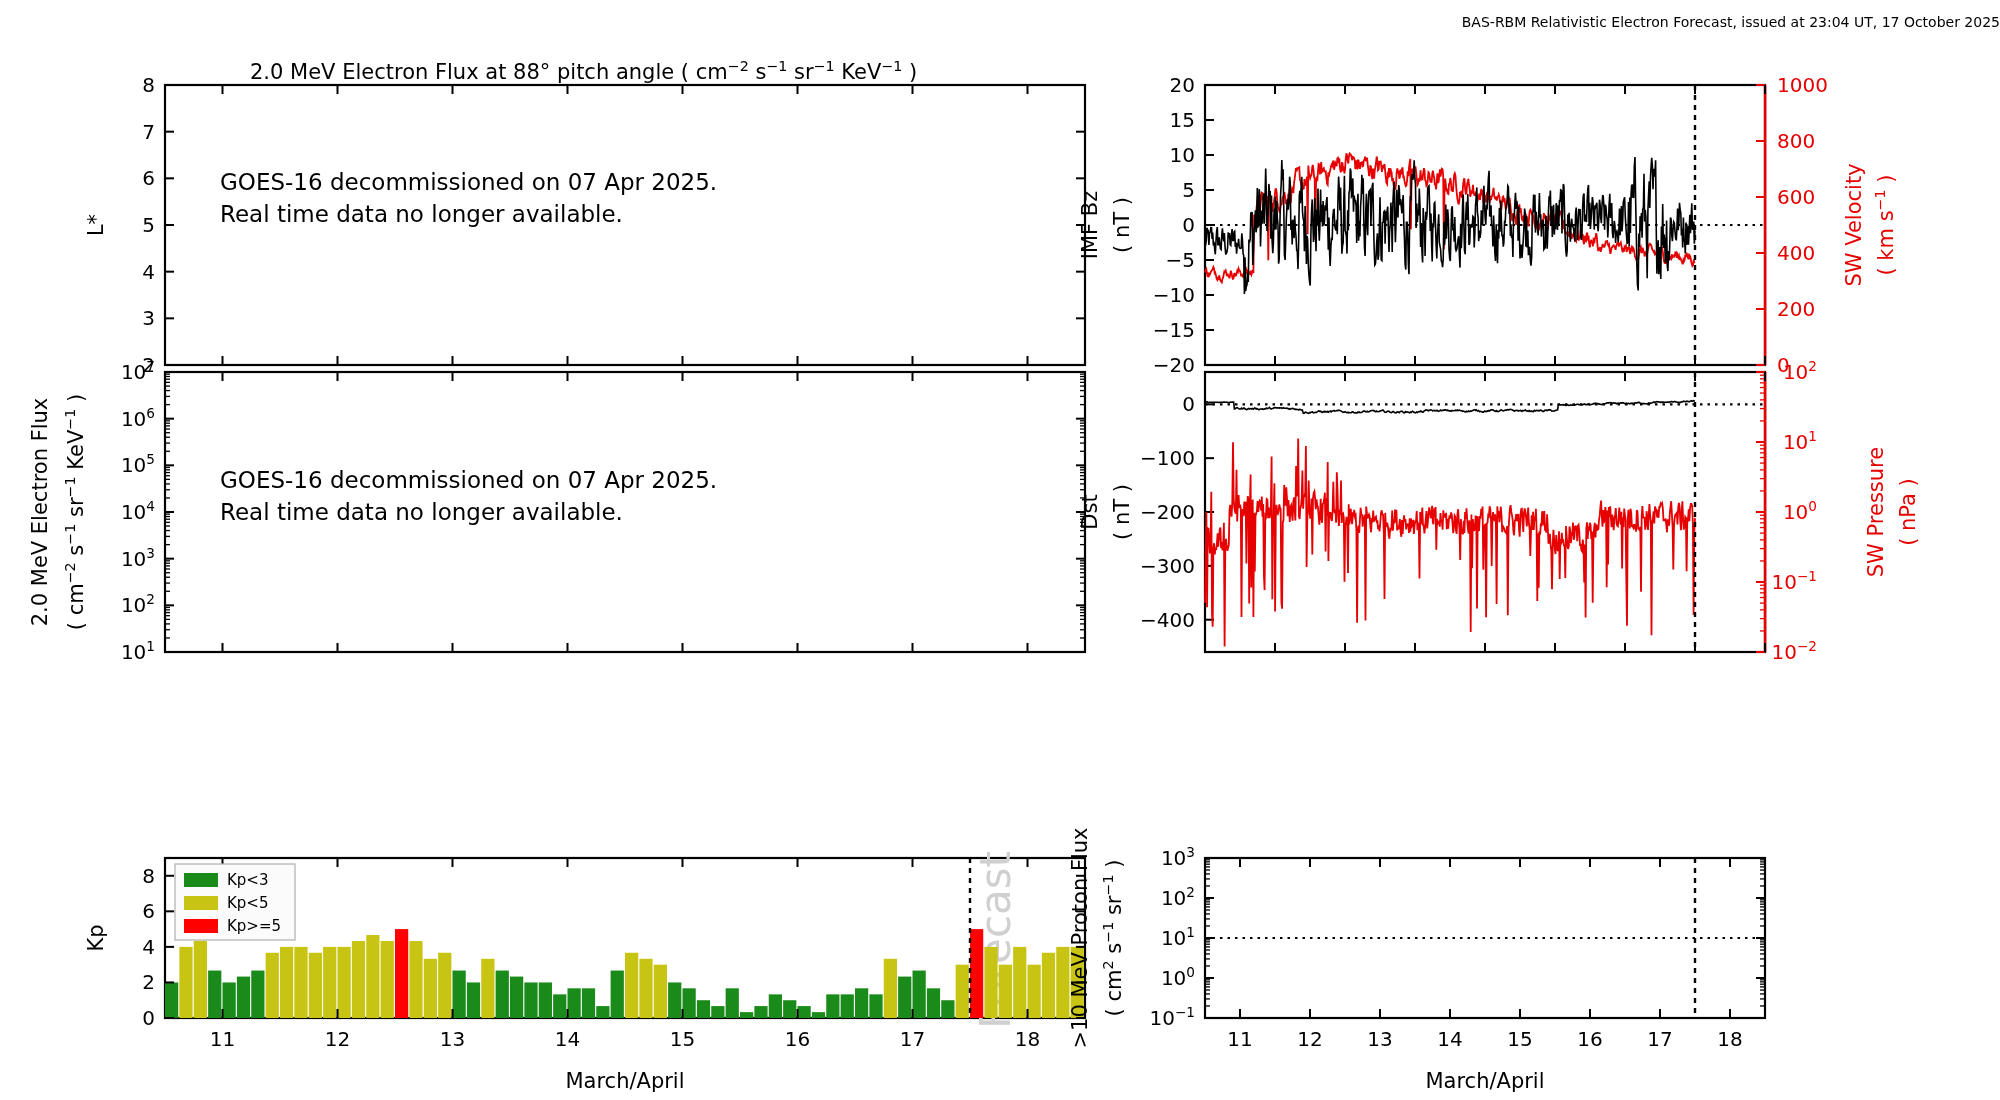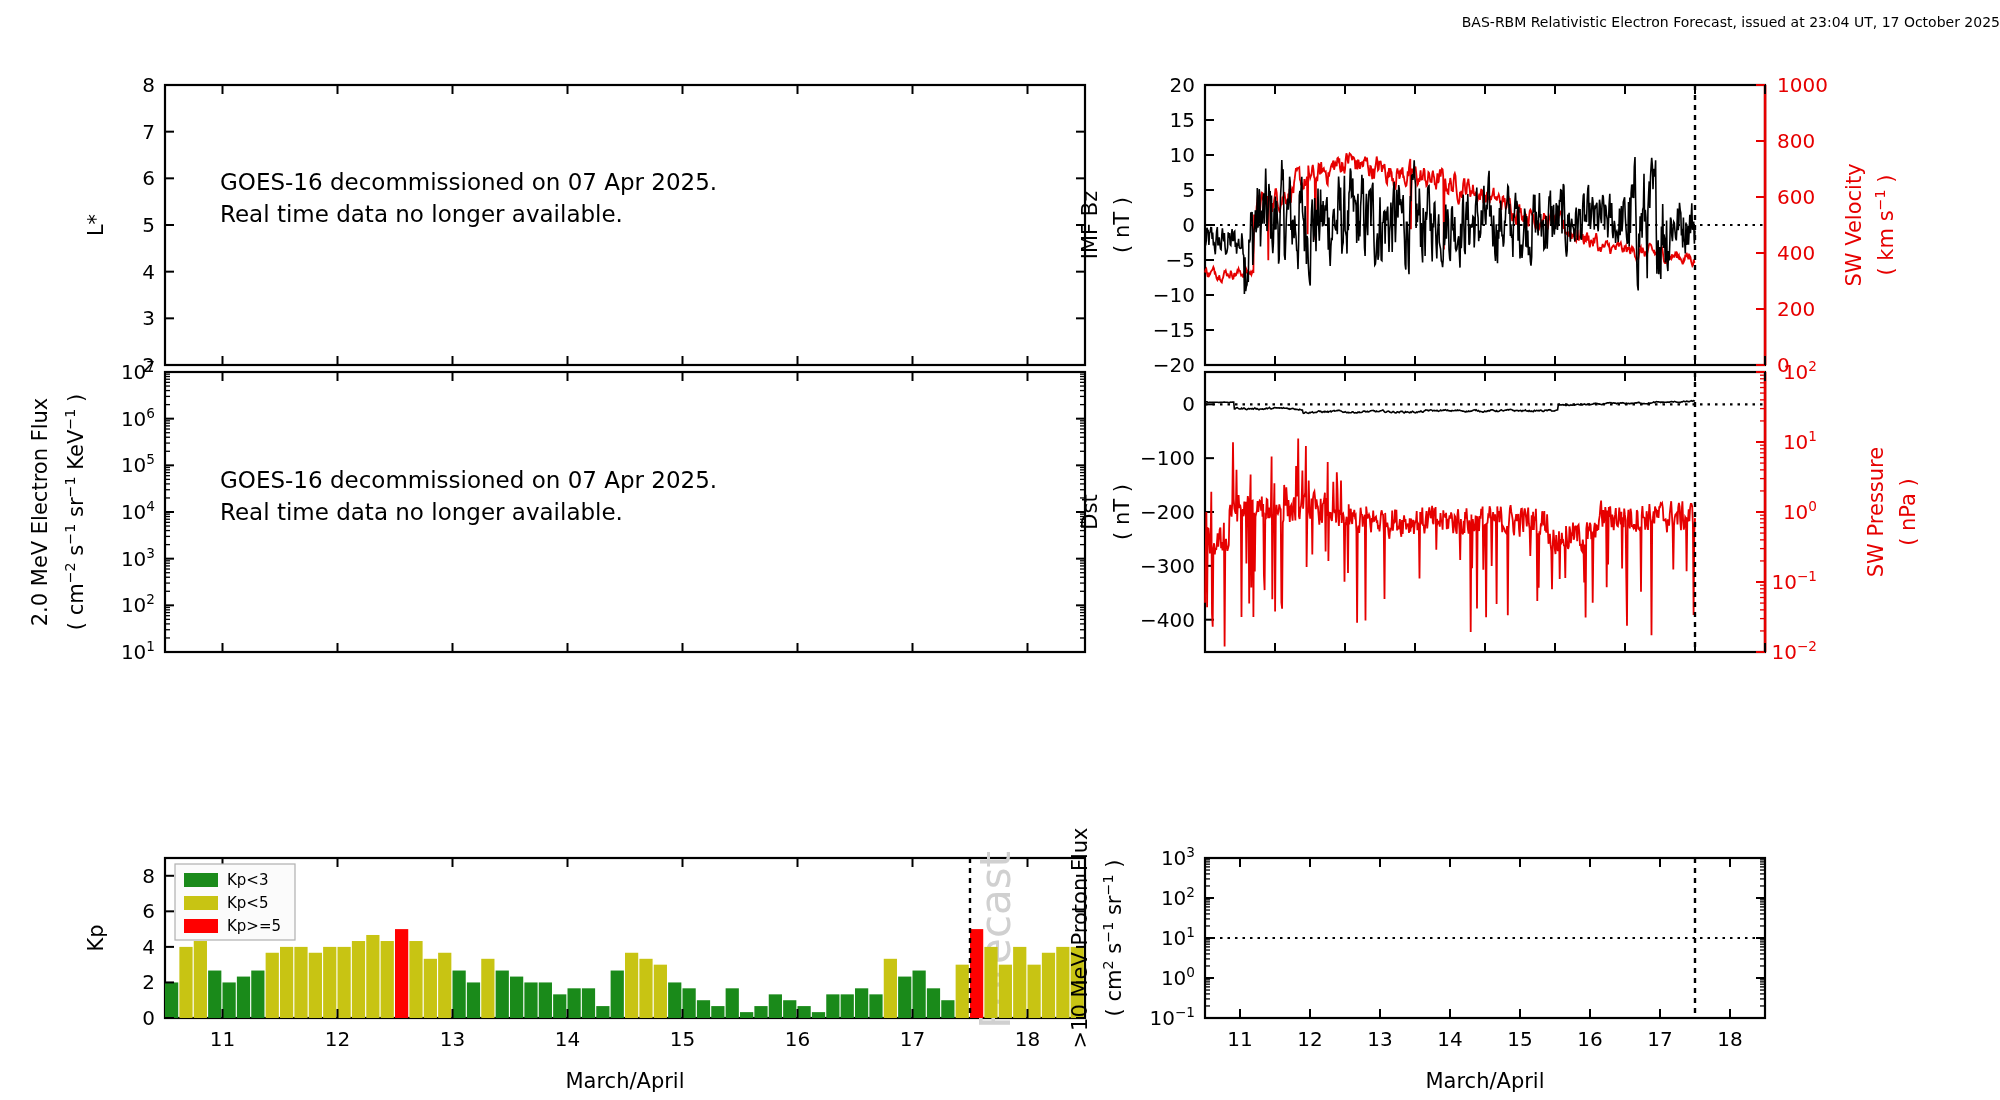--- a/index.html
+++ b/index.html
@@ -26,20 +26,23 @@
   .lgt{font-size:15px;fill:#000;}
   sup{font-size:0.68em;vertical-align:super;}
 </style>
 </head>
 <body>
 
 <div id="root">
 
   <div class="ttl" style="top:14px;">BAS-RBM Relativistic Electron Forecast, issued at 23:04 UT, 17 October 2025</div>
 
+  <div class="subttl" style="left:250px;top:58px;">
+    <span>2.0 MeV Electron Flux at 88</span><span>°</span><span> pitch angle ( cm</span><sup>−2</sup><span> s</span><sup>−1</sup><span> sr</span><sup>−1</sup><span> KeV</span><sup>−1</sup><span> )</span>
+  </div>
 
   <svg id="plotsvg" width="2000" height="1100" style="position:absolute;left:0;top:0;">
       <g>
         <rect x="165" y="85" width="920" height="280" fill="none" stroke="#000" stroke-width="2.2"></rect>
         <line x1="165" y1="365" x2="174" y2="365" class="tick"></line>
         <line x1="1085" y1="365" x2="1076" y2="365" class="tick"></line>
         <text x="155" y="372" class="tl" text-anchor="end">2</text>
         <line x1="165" y1="318.3333333333333" x2="174" y2="318.3333333333333" class="tick"></line>
         <line x1="1085" y1="318.3333333333333" x2="1076" y2="318.3333333333333" class="tick"></line>
         <text x="155" y="325.3333333333333" class="tl" text-anchor="end">3</text>

